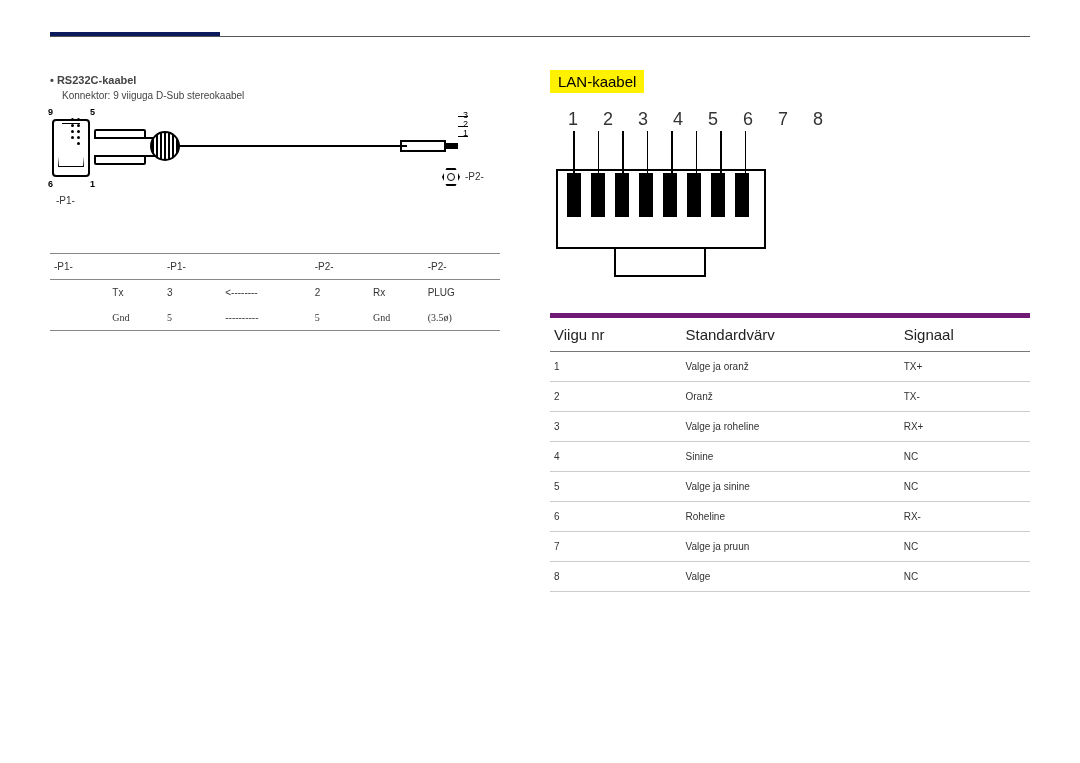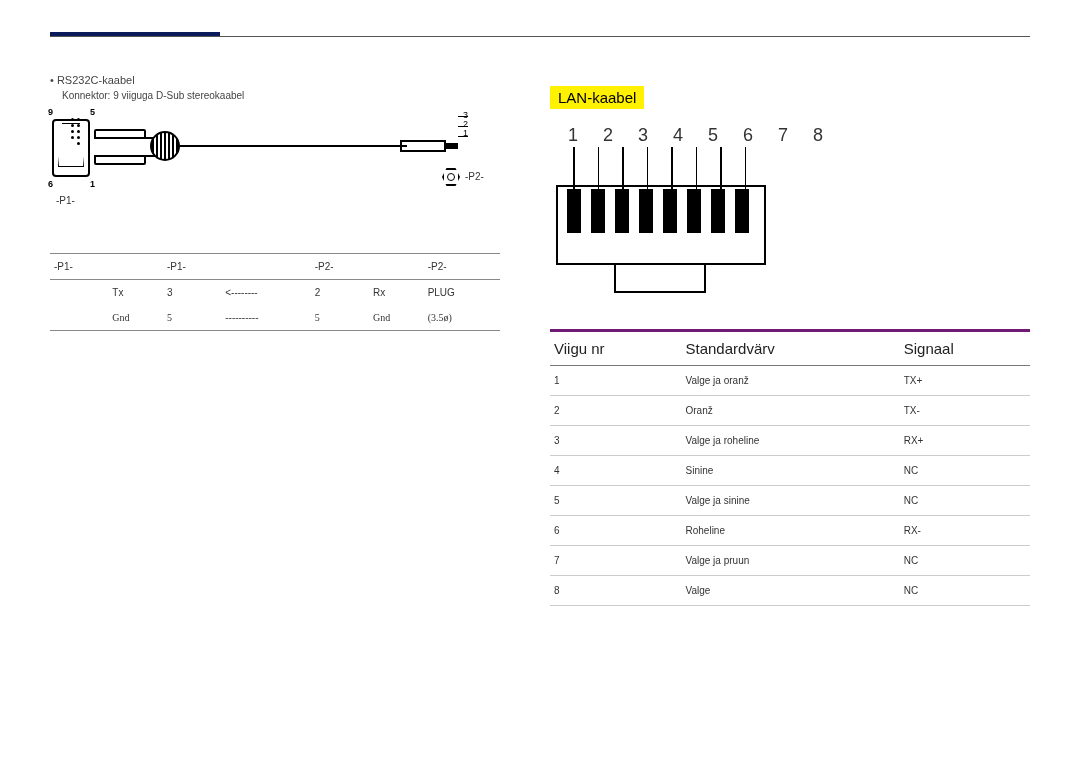--- a/index.html
+++ b/index.html
@@ -27,26 +27,27 @@
     width: 170px;
     height: 5px;
     background: #0b1a5a;
   }
   .columns {
     display: flex;
     gap: 50px;
     margin-top: 30px;
   }
   .left-col { width: 450px; }
-  .right-col { flex: 1; margin-top: 16px; }
+  .right-col { flex: 1; }
 
   .bullet-line {
     font-size: 11px;
     color: #444;
     margin: 4px 0;
+    font-weight: bold;
   }
   .bullet-line::before {
     content: "• ";
     color: #444;
   }
   .sub-line {
     font-size: 10px;
     color: #444;
     margin-left: 12px;
     margin-bottom: 12px;
@@ -168,21 +169,21 @@
   }
   .rj45-pins { position:absolute; left:17px; top:64px; display:flex; gap:10px; }
   .rj45-pin { width:14px; height:44px; background:#000; }
   .rj45-leads { position:absolute; left:23px; top:22px; display:flex; gap:23px; }
   .rj45-lead { width:1.5px; height:42px; background:#000; }
 
   
   .lan-table { width:100%; border-collapse:collapse; font-size:11px; color:#333; }
   .lan-table th {
     text-align:left; font-weight:normal; font-size:15px; color:#222;
-    padding:8px 4px; border-bottom:1px solid #777; border-top:3px solid #701a75;
+    padding:8px 4px; border-bottom:1px solid #777; border-top:5px solid #701a75;
   }
   .lan-table td { padding:9px 4px; border-bottom:1px solid #ccc; font-size:10px; }
 </style>
 </head>
 <body>
 
 <div class="accent-bar"></div>
 <div class="top-rule"></div>
 
 <div class="columns">

